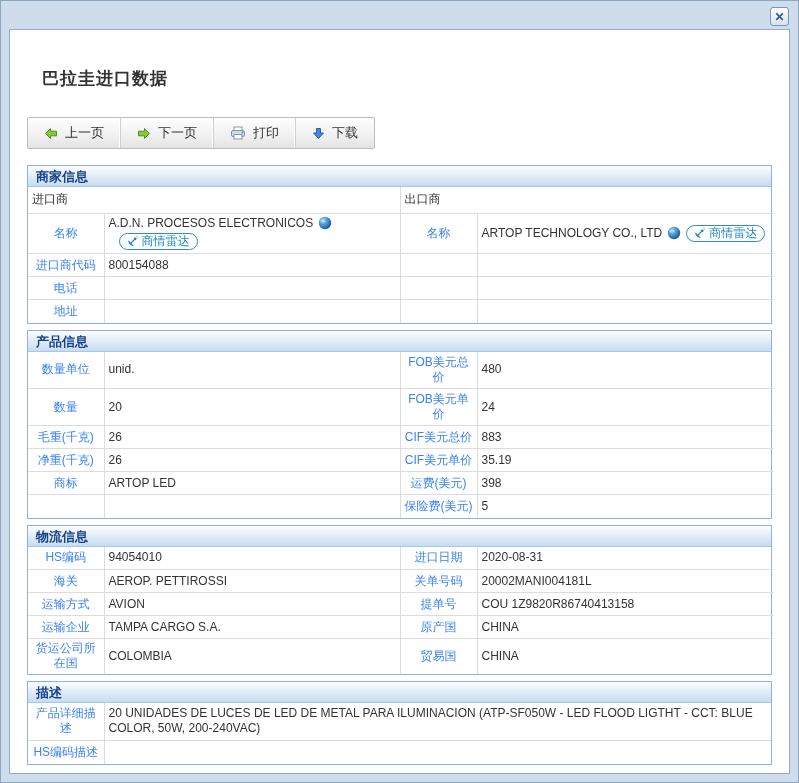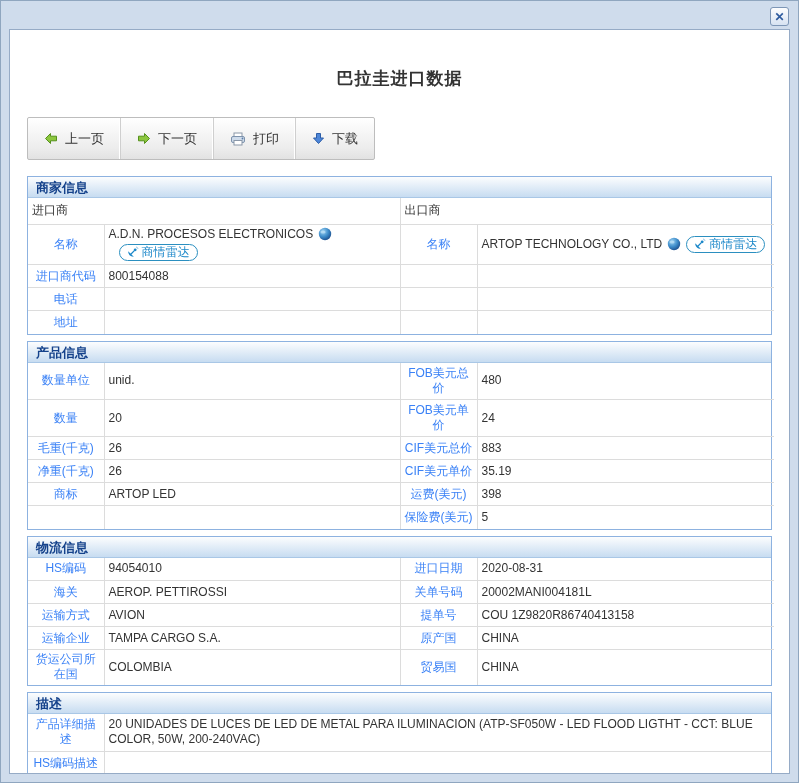--- a/index.html
+++ b/index.html
@@ -18,26 +18,26 @@
     background:linear-gradient(#fdfdfe,#d7e3f2);
     color:#2d5a9e; font-weight:bold; font-size:12px; line-height:16px;
     display:flex; align-items:center; justify-content:center; cursor:pointer;
   }
   .panel {
     position:absolute; left:8px; right:8px; top:28px; bottom:8px;
     background:#ffffff; border:1px solid #96abc6; overflow:hidden;
   }
   
   .page-title {
-    margin-top:37px; text-align:center;
-    font-size:17px; font-weight:bold; color:#333333; letter-spacing:1px;
+    margin-top:37px; text-align:left;
+    font-size:17px; font-weight:bold; color:#333333; letter-spacing:1px;padding-left:32px;
   }
   
   .toolbar {
-    margin:27px 0 0 17px; display:inline-flex; height:43px;
+    margin:27px 0 0 17px; display:inline-flex; height:32px;
     border:1px solid #bdbdbd; border-radius:2px;
     background:linear-gradient(#ffffff,#ececec 75%,#e2e2e2);
   }
   .tbtn {
     display:flex; align-items:center; gap:7px; padding:0 16px;
     font-size:13px; color:#333; cursor:pointer; border-right:1px solid #cfcfcf;
     box-shadow:inset -1px 0 0 #ffffff;
   }
   .tbtn:last-child { border-right:none; box-shadow:none; }
   .tbtn svg { display:block; }

